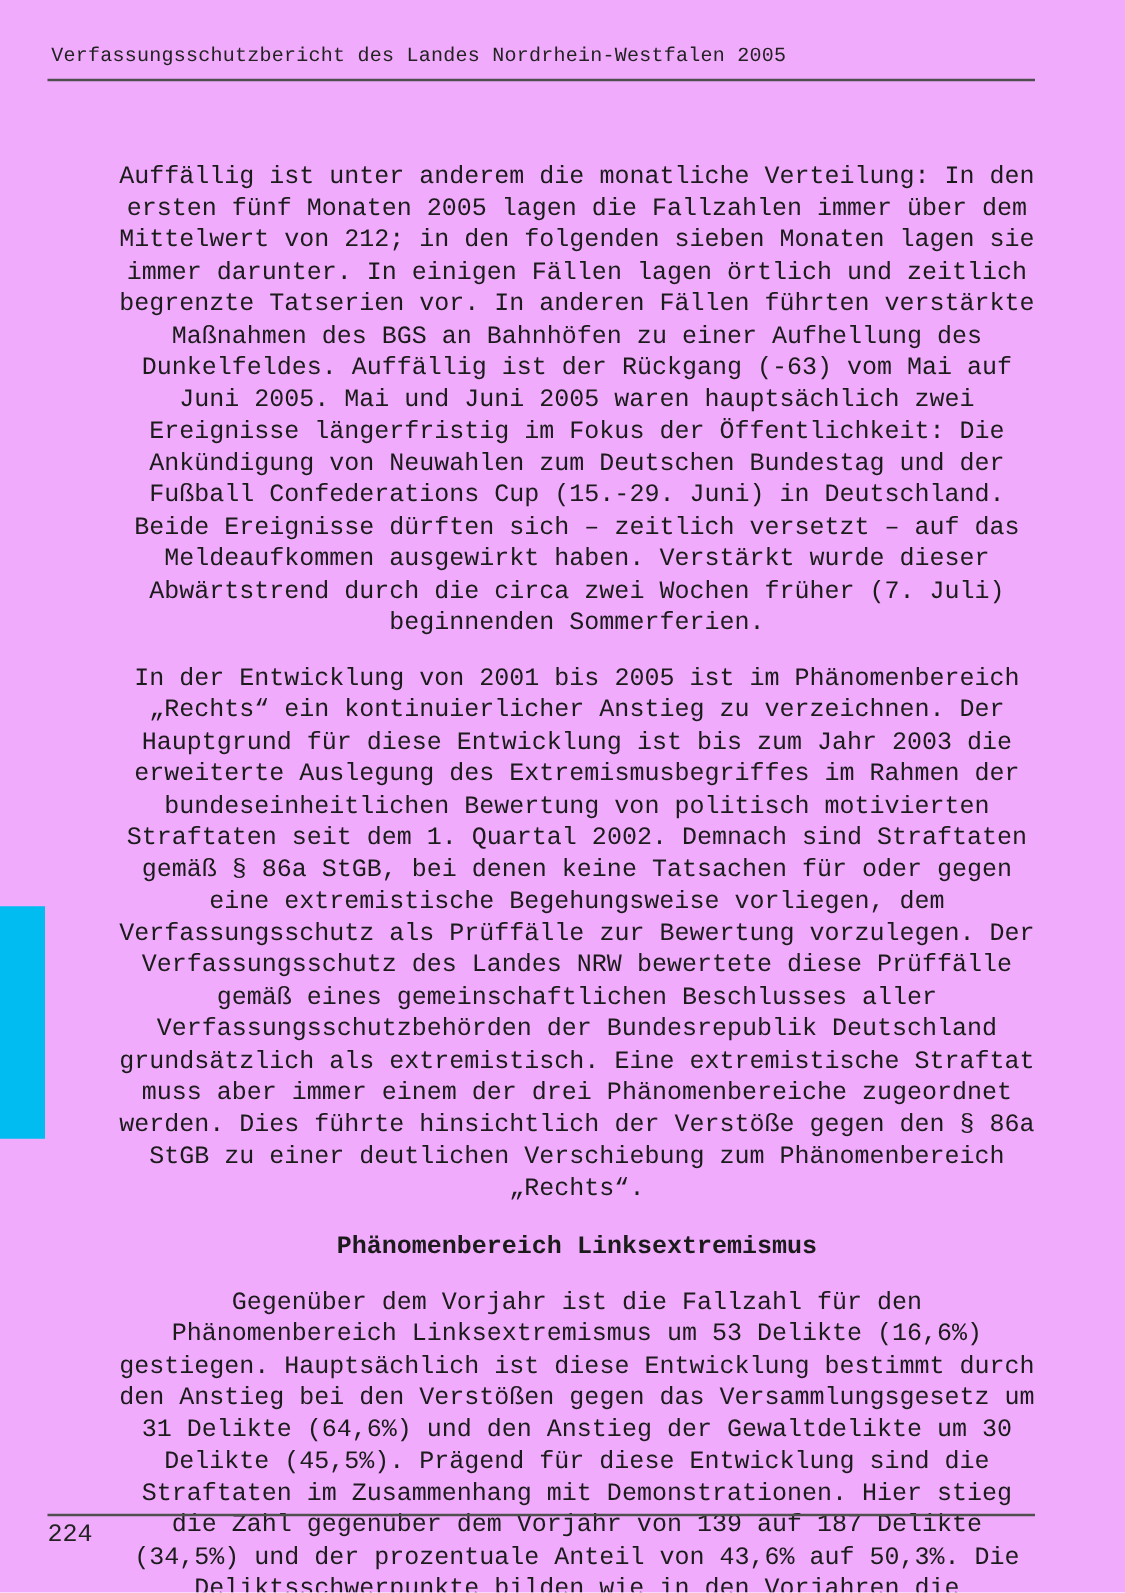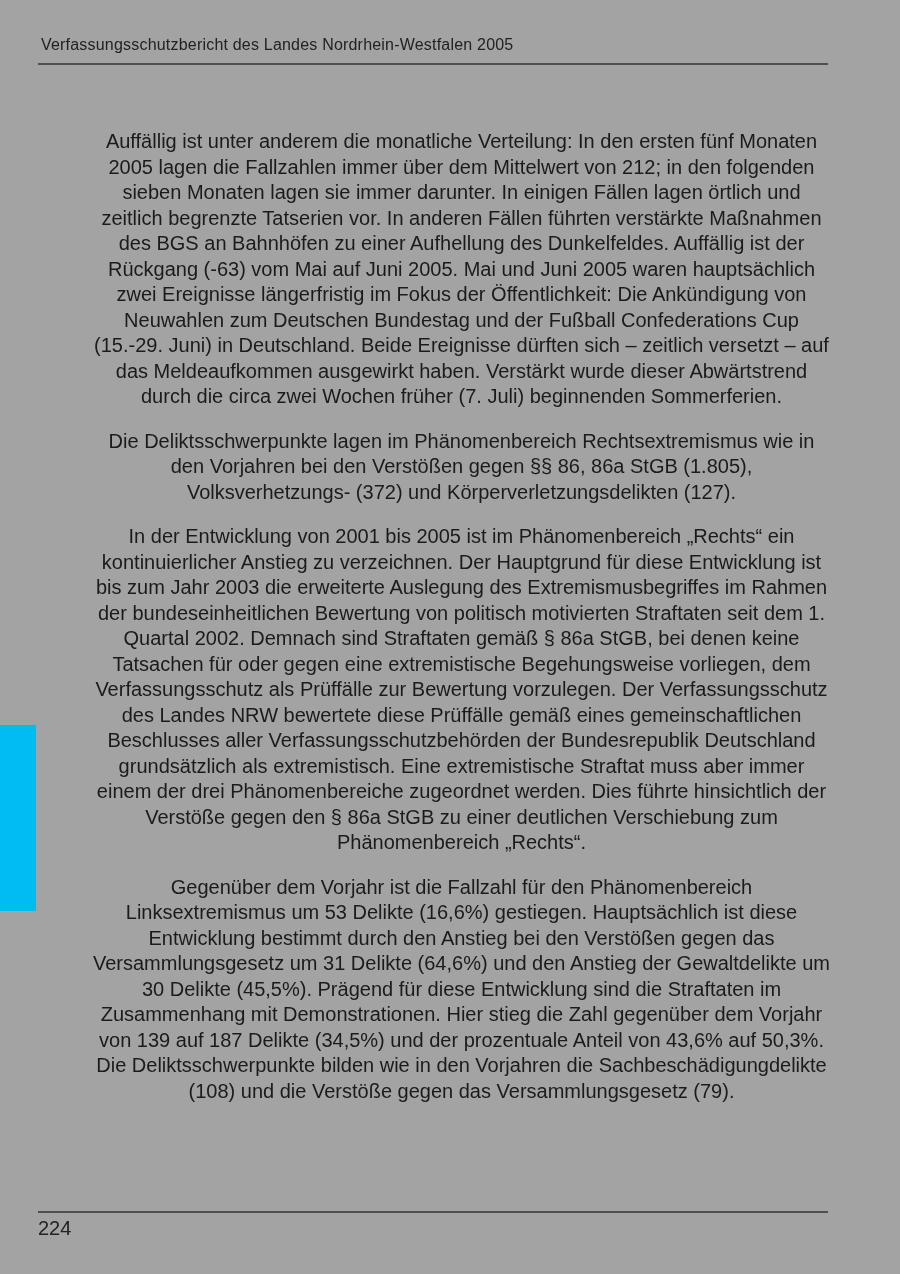--- a/index.html
+++ b/index.html
@@ -4,22 +4,22 @@
 <style>
   html, body {
     margin: 0;
     padding: 0;
     background: #ffffff;
   }
   .page {
     position: relative;
     width: 900px;
     height: 1274px;
-    background: #a3a3a3;
-    font-family: Liberation Sans, sans-serif;
+    background: #f0abfc;
+    font-family: Liberation Mono, monospace;
     color: #1b1b1b;
     overflow: hidden;
   }
   .running-head {
     position: absolute;
     left: 41px;
     top: 36px;
     font-size: 16px;
     letter-spacing: 0.2px;
     color: #222222;
@@ -75,21 +75,21 @@
 
 <div class="page">
 
   <div class="running-head">Verfassungsschutzbericht des Landes Nordrhein-Westfalen 2005</div>
   <div class="rule header-rule"></div>
 
   <div class="accent-bar" style="background: rgb(0, 188, 240);"></div>
 
   <main class="content">
     <p>Auffällig ist unter anderem die monatliche Verteilung: In den ersten fünf Monaten 2005 lagen die Fallzahlen immer über dem Mittelwert von 212; in den folgenden sieben Monaten lagen sie immer darunter. In einigen Fällen lagen örtlich und zeitlich begrenzte Tatserien vor. In anderen Fällen führten verstärkte Maßnahmen des BGS an Bahnhöfen zu einer Aufhellung des Dunkelfeldes. Auffällig ist der Rückgang (-63) vom Mai auf Juni 2005. Mai und Juni 2005 waren hauptsächlich zwei Ereignisse längerfristig im Fokus der Öffentlichkeit: Die Ankündigung von Neuwahlen zum Deutschen Bundestag und der Fußball Confederations Cup (15.-29. Juni) in Deutschland. Beide Ereignisse dürften sich – zeitlich versetzt – auf das Meldeaufkommen ausgewirkt haben. Verstärkt wurde dieser Abwärtstrend durch die circa zwei Wochen früher (7. Juli) beginnenden Sommerferien.</p>
-    <p>Die Deliktsschwerpunkte lagen im Phänomenbereich Rechtsextremismus wie in den Vorjahren bei den Verstößen gegen §§ 86, 86a StGB (1.805), Volksverhetzungs- (372) und Körperverletzungsdelikten (127).</p>
     <p>In der Entwicklung von 2001 bis 2005 ist im Phänomenbereich „Rechts“ ein kontinuierlicher Anstieg zu verzeichnen. Der Hauptgrund für diese Entwicklung ist bis zum Jahr 2003 die erweiterte Auslegung des Extremismusbegriffes im Rahmen der bundeseinheitlichen Bewertung von politisch motivierten Straftaten seit dem 1. Quartal 2002. Demnach sind Straftaten gemäß § 86a StGB, bei denen keine Tatsachen für oder gegen eine extremistische Begehungsweise vorliegen, dem Verfassungsschutz als Prüffälle zur Bewertung vorzulegen. Der Verfassungsschutz des Landes NRW bewertete diese Prüffälle gemäß eines gemeinschaftlichen Beschlusses aller Verfassungsschutzbehörden der Bundesrepublik Deutschland grundsätzlich als extremistisch. Eine extremistische Straftat muss aber immer einem der drei Phänomenbereiche zugeordnet werden. Dies führte hinsichtlich der Verstöße gegen den § 86a StGB zu einer deutlichen Verschiebung zum Phänomenbereich „Rechts“.</p>
+    <h2>Phänomenbereich Linksextremismus</h2>
     <p>Gegenüber dem Vorjahr ist die Fallzahl für den Phänomenbereich Linksextremismus um 53 Delikte (16,6%) gestiegen. Hauptsächlich ist diese Entwicklung bestimmt durch den Anstieg bei den Verstößen gegen das Versammlungsgesetz um 31 Delikte (64,6%) und den Anstieg der Gewaltdelikte um 30 Delikte (45,5%). Prägend für diese Entwicklung sind die Straftaten im Zusammenhang mit Demonstrationen. Hier stieg die Zahl gegenüber dem Vorjahr von 139 auf 187 Delikte (34,5%) und der prozentuale Anteil von 43,6% auf 50,3%. Die Deliktsschwerpunkte bilden wie in den Vorjahren die Sachbeschädigungdelikte (108) und die Verstöße gegen das Versammlungsgesetz (79).</p>
   </main>
 
   <div class="rule footer-rule"></div>
   <div class="page-number">224</div>
 
 </div>
 
 </body></html>

